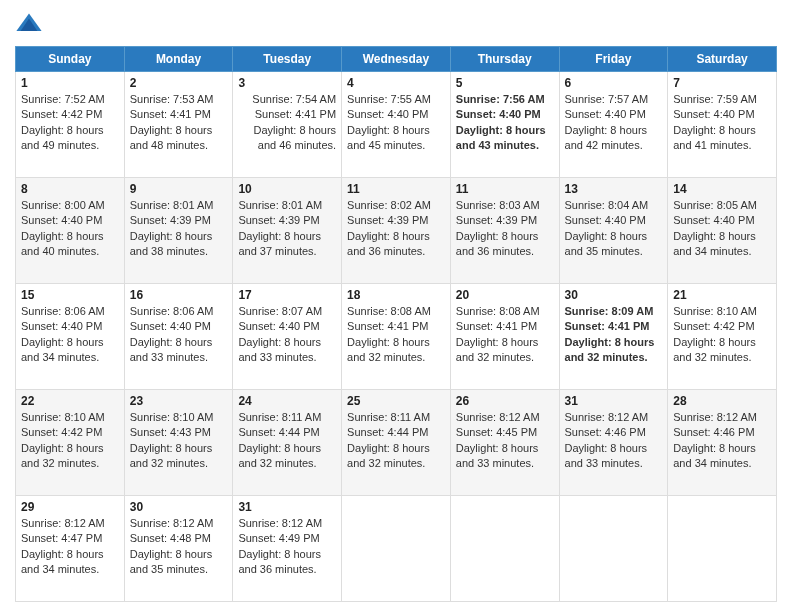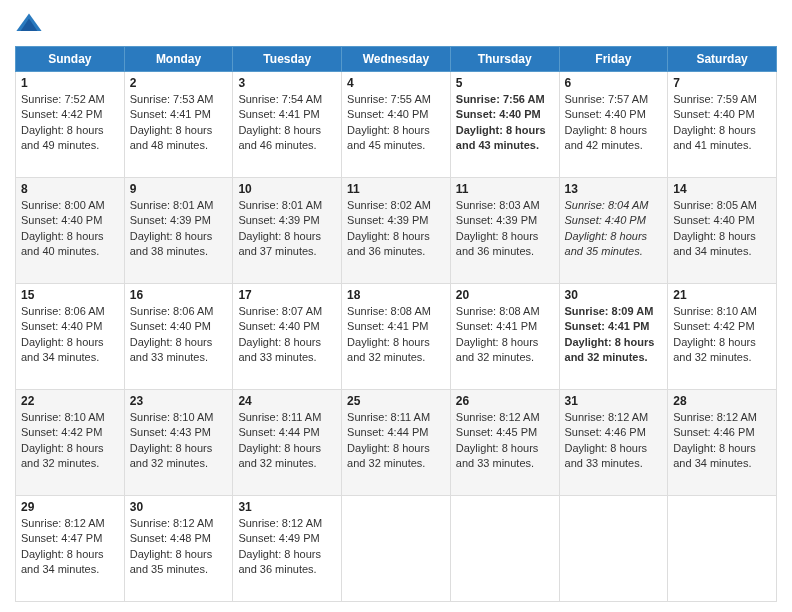--- a/index.html
+++ b/index.html
@@ -147,21 +147,21 @@
           </td>
           <td>
             <span class="day-num">2</span>
             <div class="cell-text" style="white-space: pre-line;">Sunrise: 7:53 AM
 Sunset: 4:41 PM
 Daylight: 8 hours
 and 48 minutes.</div>
           </td>
           <td>
             <span class="day-num">3</span>
-            <div class="cell-text" style="white-space: pre-line;">Sunrise: 7:54 AM
+            <div class="cell-text" style="white-space: pre-line; text-align: right;">Sunrise: 7:54 AM
 Sunset: 4:41 PM
 Daylight: 8 hours
 and 46 minutes.</div>
           </td>
           <td>
             <span class="day-num">4</span>
             <div class="cell-text" style="white-space: pre-line;">Sunrise: 7:55 AM
 Sunset: 4:40 PM
 Daylight: 8 hours
 and 45 minutes.</div>
@@ -219,21 +219,21 @@
           </td>
           <td>
             <span class="day-num">11</span>
             <div class="cell-text" style="white-space: pre-line;">Sunrise: 8:03 AM
 Sunset: 4:39 PM
 Daylight: 8 hours
 and 36 minutes.</div>
           </td>
           <td>
             <span class="day-num">13</span>
-            <div class="cell-text" style="white-space: pre-line; font-style: italic;">Sunrise: 8:04 AM
+            <div class="cell-text" style="white-space: pre-line;">Sunrise: 8:04 AM
 Sunset: 4:40 PM
 Daylight: 8 hours
 and 35 minutes.</div>
           </td>
           <td>
             <span class="day-num">14</span>
             <div class="cell-text" style="white-space: pre-line;">Sunrise: 8:05 AM
 Sunset: 4:40 PM
 Daylight: 8 hours
 and 34 minutes.</div>

